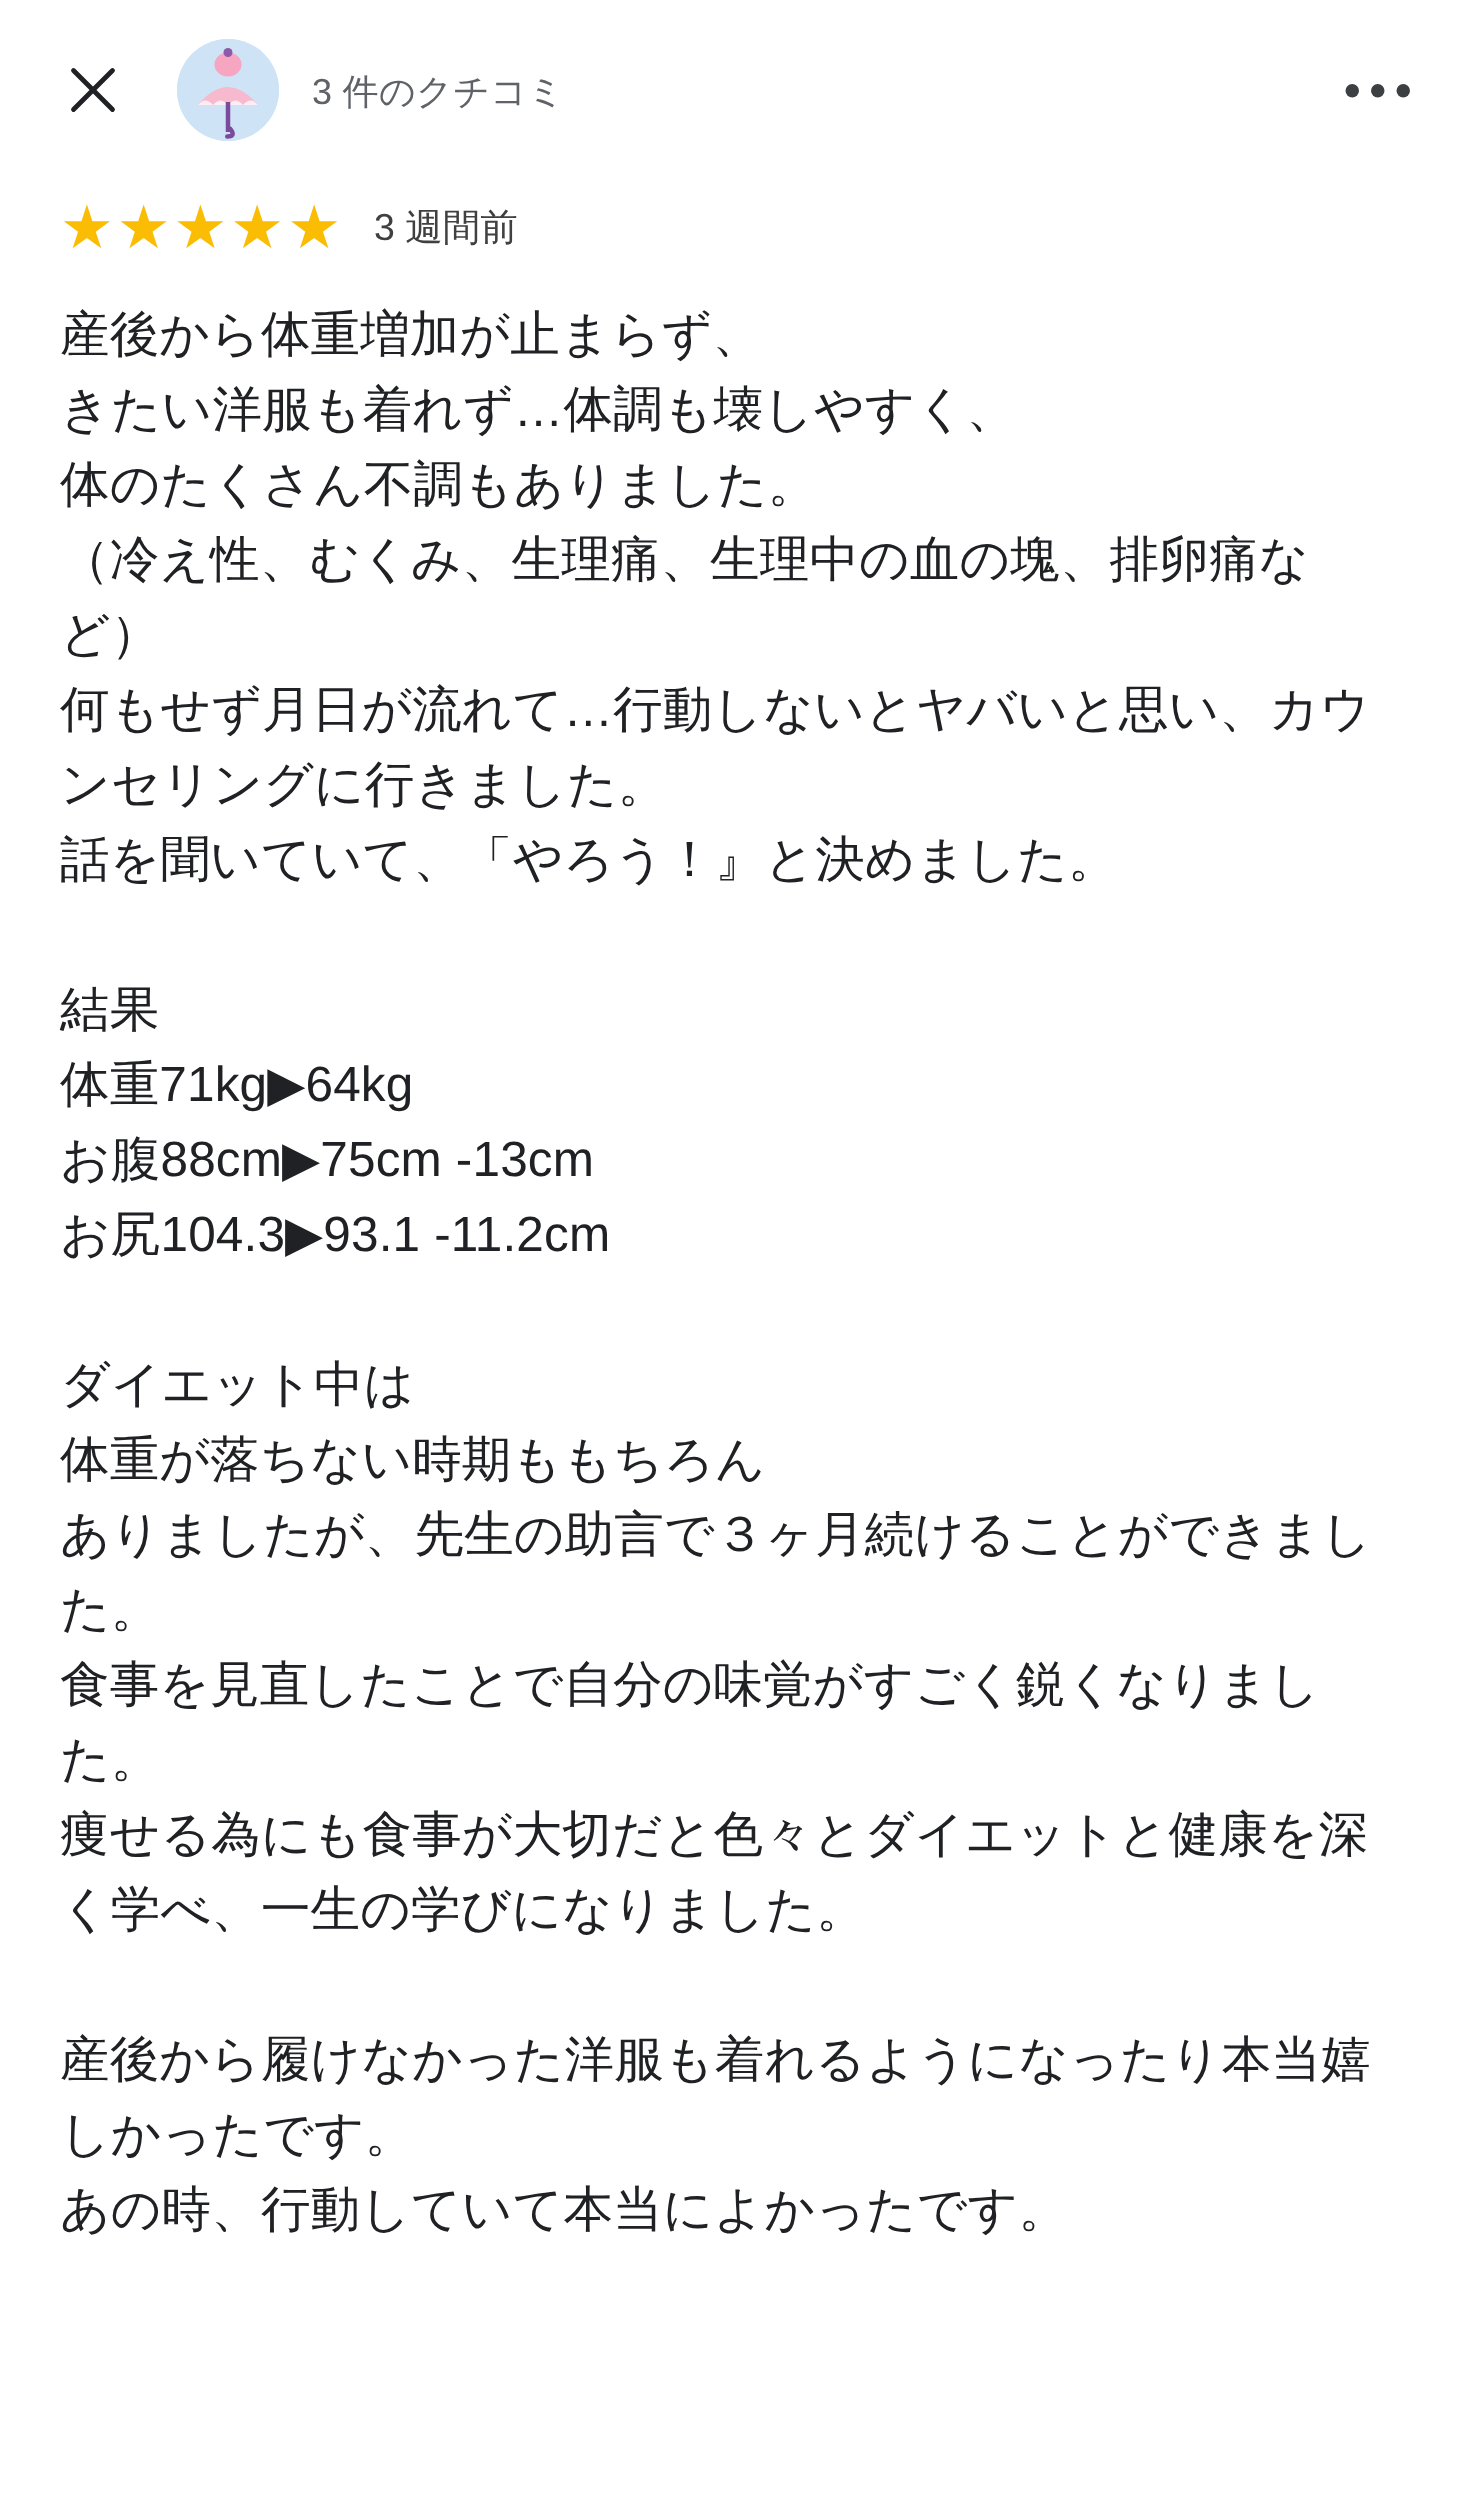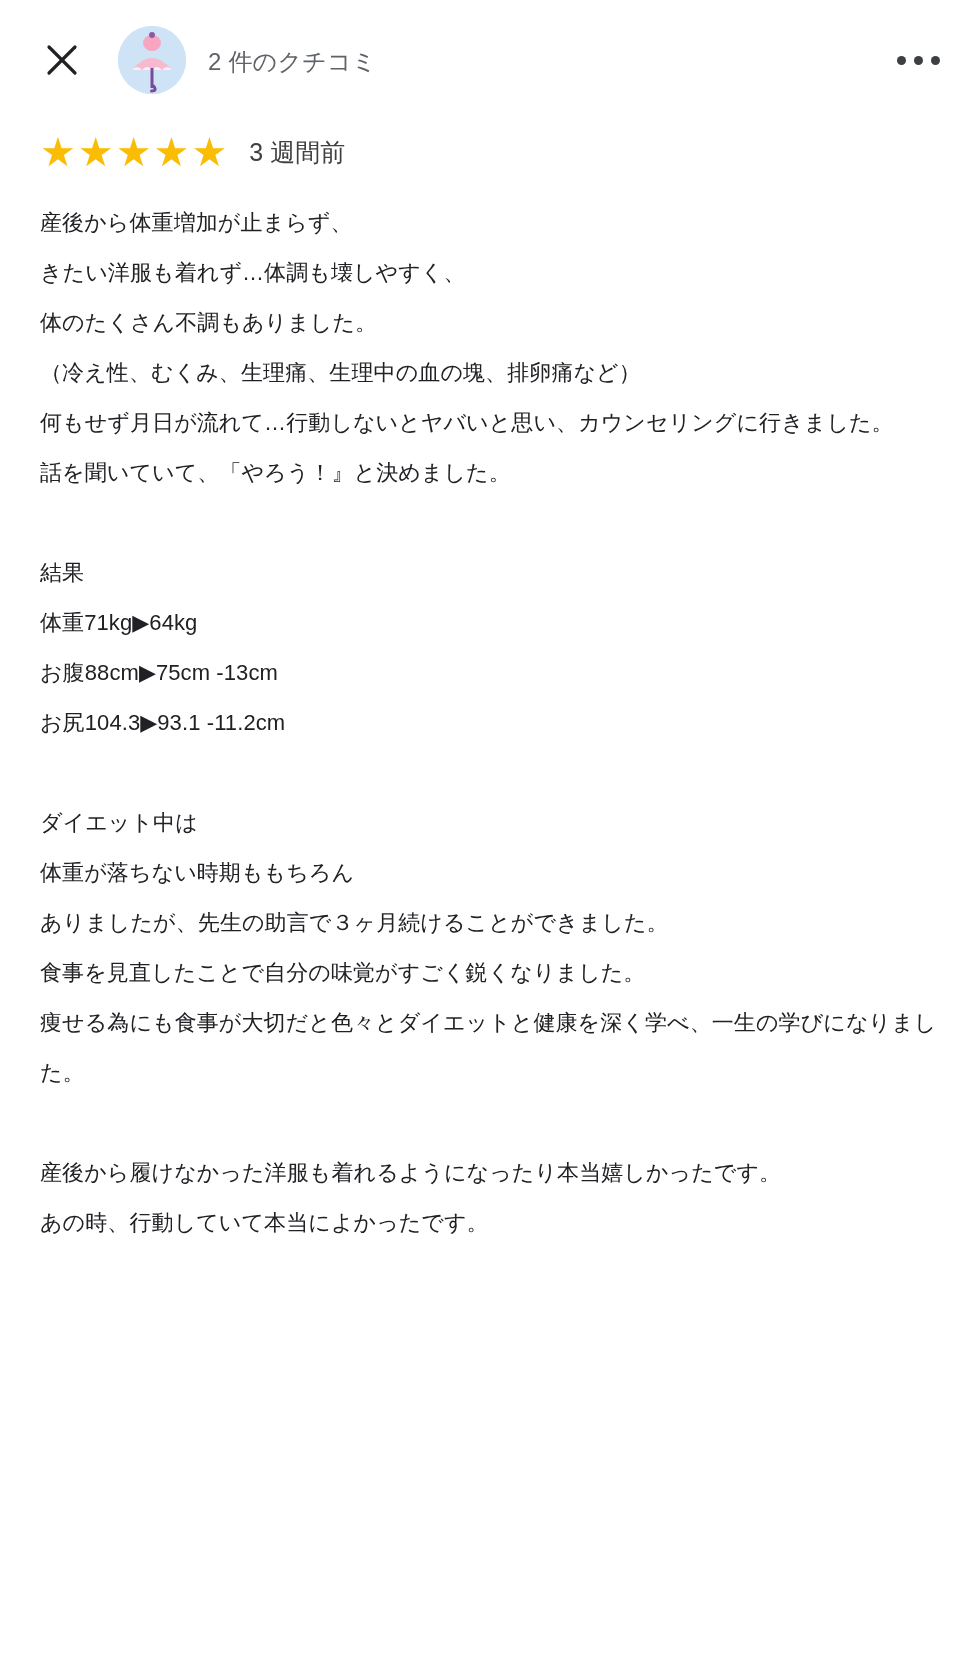--- a/index.html
+++ b/index.html
@@ -124,21 +124,21 @@
   .rating-time {
     margin-left: 22px;
     font-size: 25px;
     color: #404040;
     line-height: 40px;
   }
 
   
   .review-body {
     padding: 22px 40px 40px 40px;
-    font-size: 22px;
+    font-size: 33px;
     line-height: 50px;
     color: #202124;
     white-space: pre-wrap;
     word-break: break-word;
     letter-spacing: 0.1px;
   }
 </style>
 </head>
 <body>
 
@@ -160,21 +160,21 @@
         <ellipse cx="34" cy="17" rx="9" ry="8" fill="#f6a6c0"></ellipse>
         <circle cx="34" cy="9" r="3" fill="#8e5aa8"></circle>
         <path d="M14 44 Q34 20 54 44 Z" fill="#f7b9cd"></path>
         <path d="M14 44 Q19 38 24 44 Q29 38 34 44 Q39 38 44 44 Q49 38 54 44 L14 44 Z" fill="#ffffff" opacity="0.75"></path>
         <rect x="32.5" y="42" width="3" height="20" fill="#7b4a9c"></rect>
         <path d="M35.5 60 q4 5 -2 5" stroke="#7b4a9c" stroke-width="3" fill="none" stroke-linecap="round"></path>
       </svg>
     </span>
 
     <div class="author-block">
-      <div class="author-meta">2 件のクチコミ</div>
+      <div class="author-meta">3 件のクチコミ</div>
     </div>
 
     <button class="more-btn" aria-label="more">
       <span class="dot"></span>
       <span class="dot"></span>
       <span class="dot"></span>
     </button>
   </div>
 
   <div class="rating-row">

